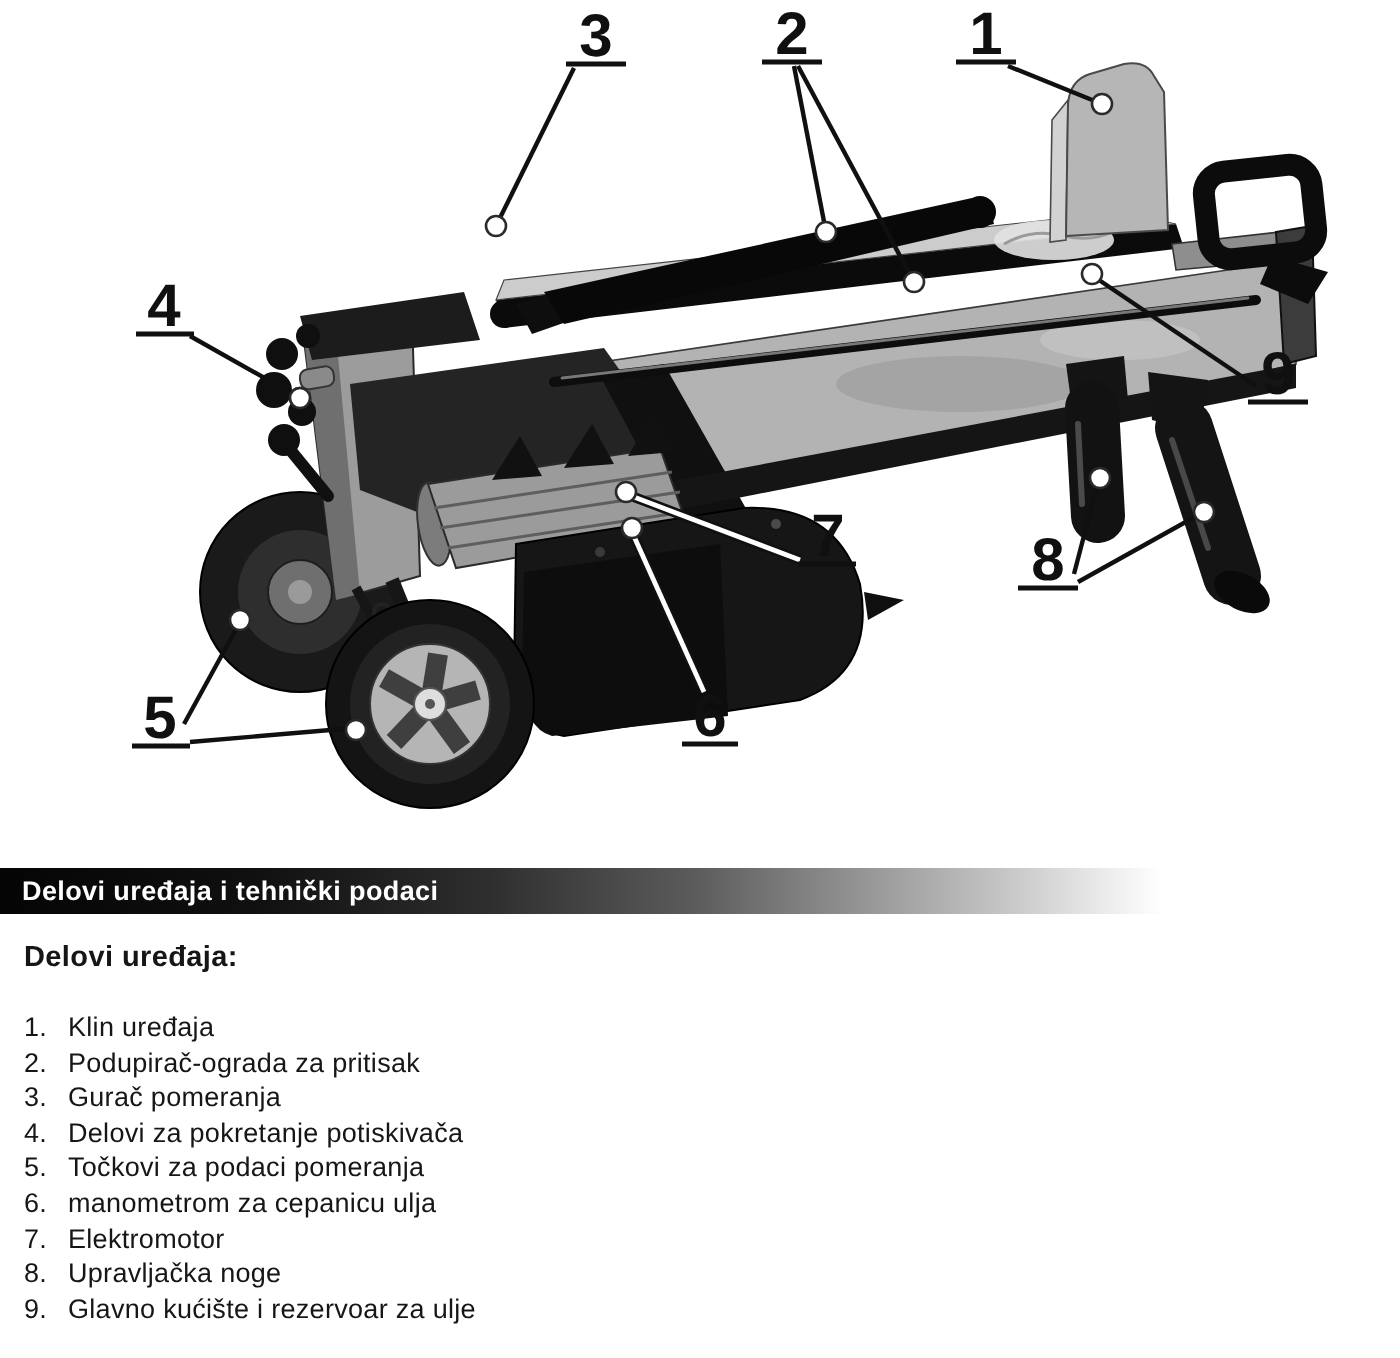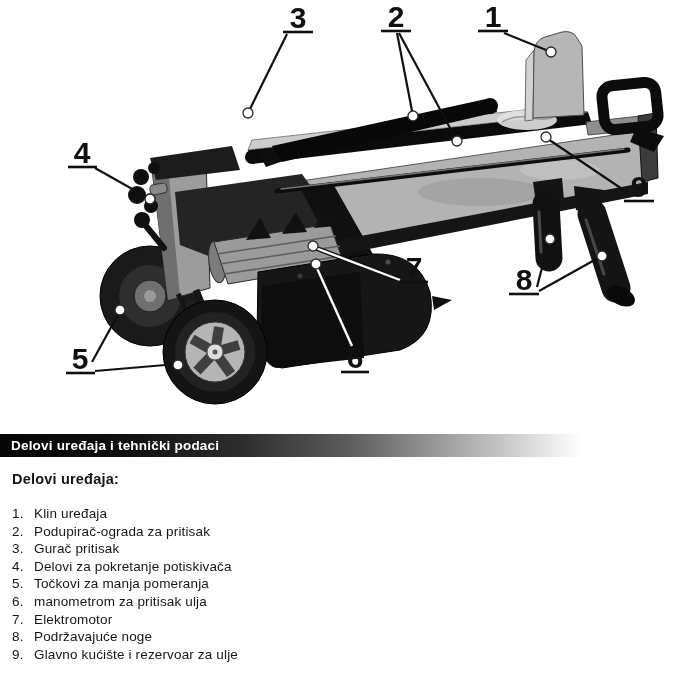--- a/index.html
+++ b/index.html
@@ -244,43 +244,43 @@
     <div class="part-row">
       <span class="part-num">1.</span>
       <span class="part-text">Klin uređaja</span>
     </div>
     <div class="part-row">
       <span class="part-num">2.</span>
       <span class="part-text">Podupirač-ograda za pritisak</span>
     </div>
     <div class="part-row">
       <span class="part-num">3.</span>
-      <span class="part-text">Gurač pritisak</span>
+      <span class="part-text">Gurač pomeranja</span>
     </div>
     <div class="part-row">
       <span class="part-num">4.</span>
       <span class="part-text">Delovi za pokretanje potiskivača</span>
     </div>
     <div class="part-row">
       <span class="part-num">5.</span>
-      <span class="part-text">Točkovi za manja pomeranja</span>
+      <span class="part-text">Točkovi za podaci pomeranja</span>
     </div>
     <div class="part-row">
       <span class="part-num">6.</span>
       <span class="part-text">
-        <div>manometrom za pritisak ulja</div>
+        <div>manometrom za cepanicu ulja</div>
       </span>
     </div>
     <div class="part-row">
       <span class="part-num">7.</span>
       <span class="part-text">Elektromotor</span>
     </div>
     <div class="part-row">
       <span class="part-num">8.</span>
-      <span class="part-text">Podržavajuće noge</span>
+      <span class="part-text">Upravljačka noge</span>
     </div>
     <div class="part-row">
       <span class="part-num">9.</span>
       <span class="part-text">Glavno kućište i rezervoar za ulje</span>
     </div>
   </div>
 
 </div>
 
 </body></html>

